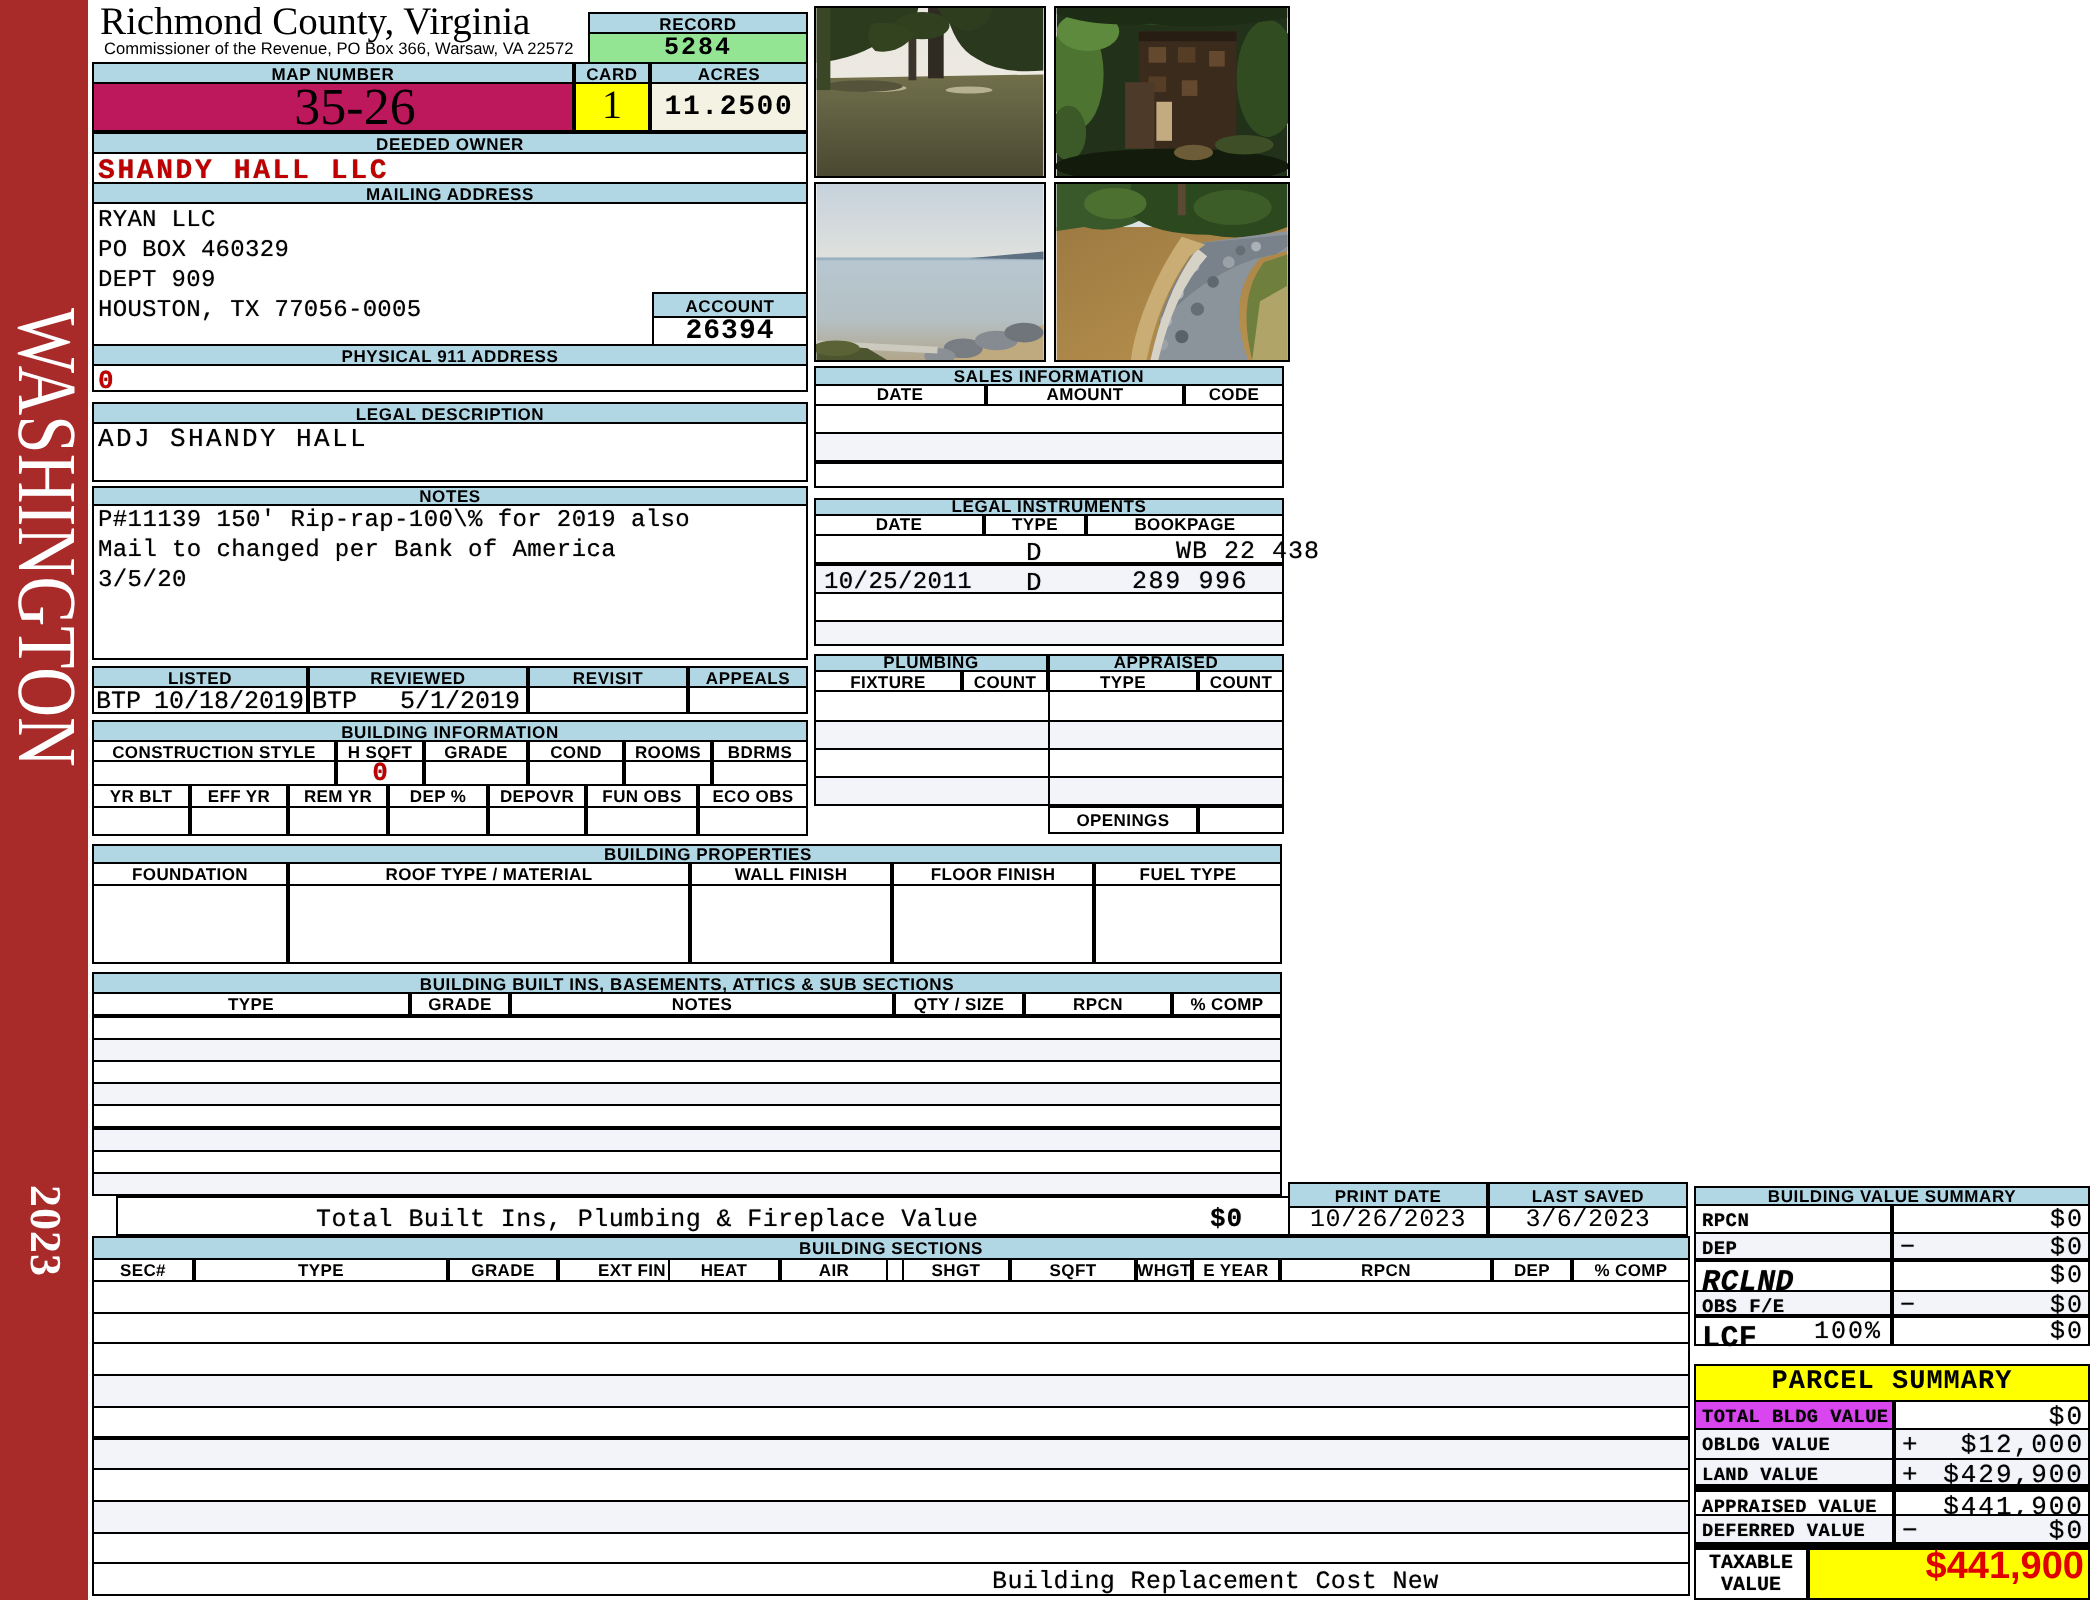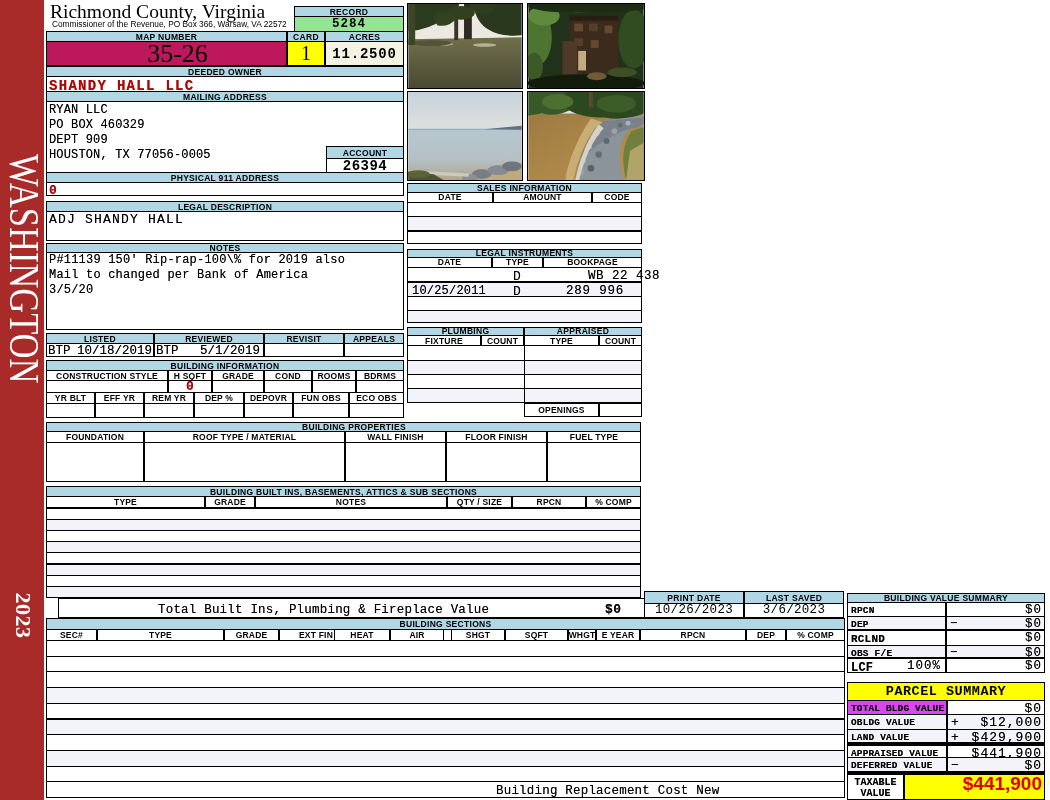--- a/index.html
+++ b/index.html
@@ -203,34 +203,34 @@
     <span class="a m" style="right:2px;top:0px;font-size:12.5px;letter-spacing:1px;">$0</span>
   </div>
 <div class="bx" style="left:847px;top:616px;width:99px;height:15px;background:#f3f4fa;border-bottom-width:2px;">
     <span class="a m" style="left:3px;top:2px;font-size:9.5px;white-space:nowrap;font-weight:bold;letter-spacing:.2px;">DEP</span>
   </div>
 <div class="bx" style="left:946px;top:616px;width:99px;height:15px;background:#f3f4fa;border-bottom-width:2px;">
     <span class="a m" style="left:3px;top:0px;font-size:12.5px;white-space:nowrap;">−</span>
     <span class="a m" style="right:2px;top:0px;font-size:12.5px;letter-spacing:1px;">$0</span>
   </div>
 <div class="bx" style="left:847px;top:630px;width:99px;height:15.5px;background:#fff;border-bottom-width:1px;">
-    <span class="a m" style="left:3px;top:2px;font-size:11px;white-space:nowrap;font-weight:bold;letter-spacing:.2px;">RCLND</span>
+    <span class="a m" style="left:3px;top:2px;font-size:15px;white-space:nowrap;font-weight:bold;letter-spacing:.2px;font-style:italic;">RCLND</span>
   </div>
 <div class="bx" style="left:946px;top:630px;width:99px;height:15.5px;background:#fff;border-bottom-width:1px;">
     <span class="a m" style="right:2px;top:0px;font-size:12.5px;letter-spacing:1px;">$0</span>
   </div>
 <div class="bx" style="left:847px;top:644.5px;width:99px;height:14.5px;background:#f3f4fa;border-bottom-width:2px;">
     <span class="a m" style="left:3px;top:2px;font-size:9.5px;white-space:nowrap;font-weight:bold;letter-spacing:.2px;">OBS F/E</span>
   </div>
 <div class="bx" style="left:946px;top:644.5px;width:99px;height:14.5px;background:#f3f4fa;border-bottom-width:2px;">
     <span class="a m" style="left:3px;top:0px;font-size:12.5px;white-space:nowrap;">−</span>
     <span class="a m" style="right:2px;top:0px;font-size:12.5px;letter-spacing:1px;">$0</span>
   </div>
 <div class="bx" style="left:847px;top:658px;width:99px;height:14.5px;background:#fff;border-bottom-width:1px;">
-    <span class="a m" style="left:3px;top:2px;font-size:12px;white-space:nowrap;font-weight:bold;letter-spacing:.2px;">LCF</span>
+    <span class="a m" style="left:3px;top:2px;font-size:15px;white-space:nowrap;font-weight:bold;letter-spacing:.2px;">LCF</span>
     <span class="a m" style="right:4px;top:0px;font-size:12.5px;letter-spacing:1px;">100%</span>
   </div>
 <div class="bx" style="left:946px;top:658px;width:99px;height:14.5px;background:#fff;border-bottom-width:1px;">
     <span class="a m" style="right:2px;top:0px;font-size:12.5px;letter-spacing:1px;">$0</span>
   </div>
 <div class="bx ctr" style="left:847px;top:681.5px;width:198px;height:19.5px;background:#ffff00;font:bold 13.5px 'Liberation Mono',monospace;letter-spacing:.5px;">PARCEL SUMMARY</div>
 <div class="bx" style="left:847px;top:700px;width:100px;height:15.4px;background:#d946ef;border-bottom-width:1px;">
     <span class="a m" style="left:3px;top:2px;font-size:9.4px;white-space:nowrap;font-weight:bold;letter-spacing:.2px;">TOTAL BLDG VALUE</span>
   </div>
 <div class="bx" style="left:947px;top:700px;width:98px;height:15.4px;background:#fff;border-bottom-width:1px;">

